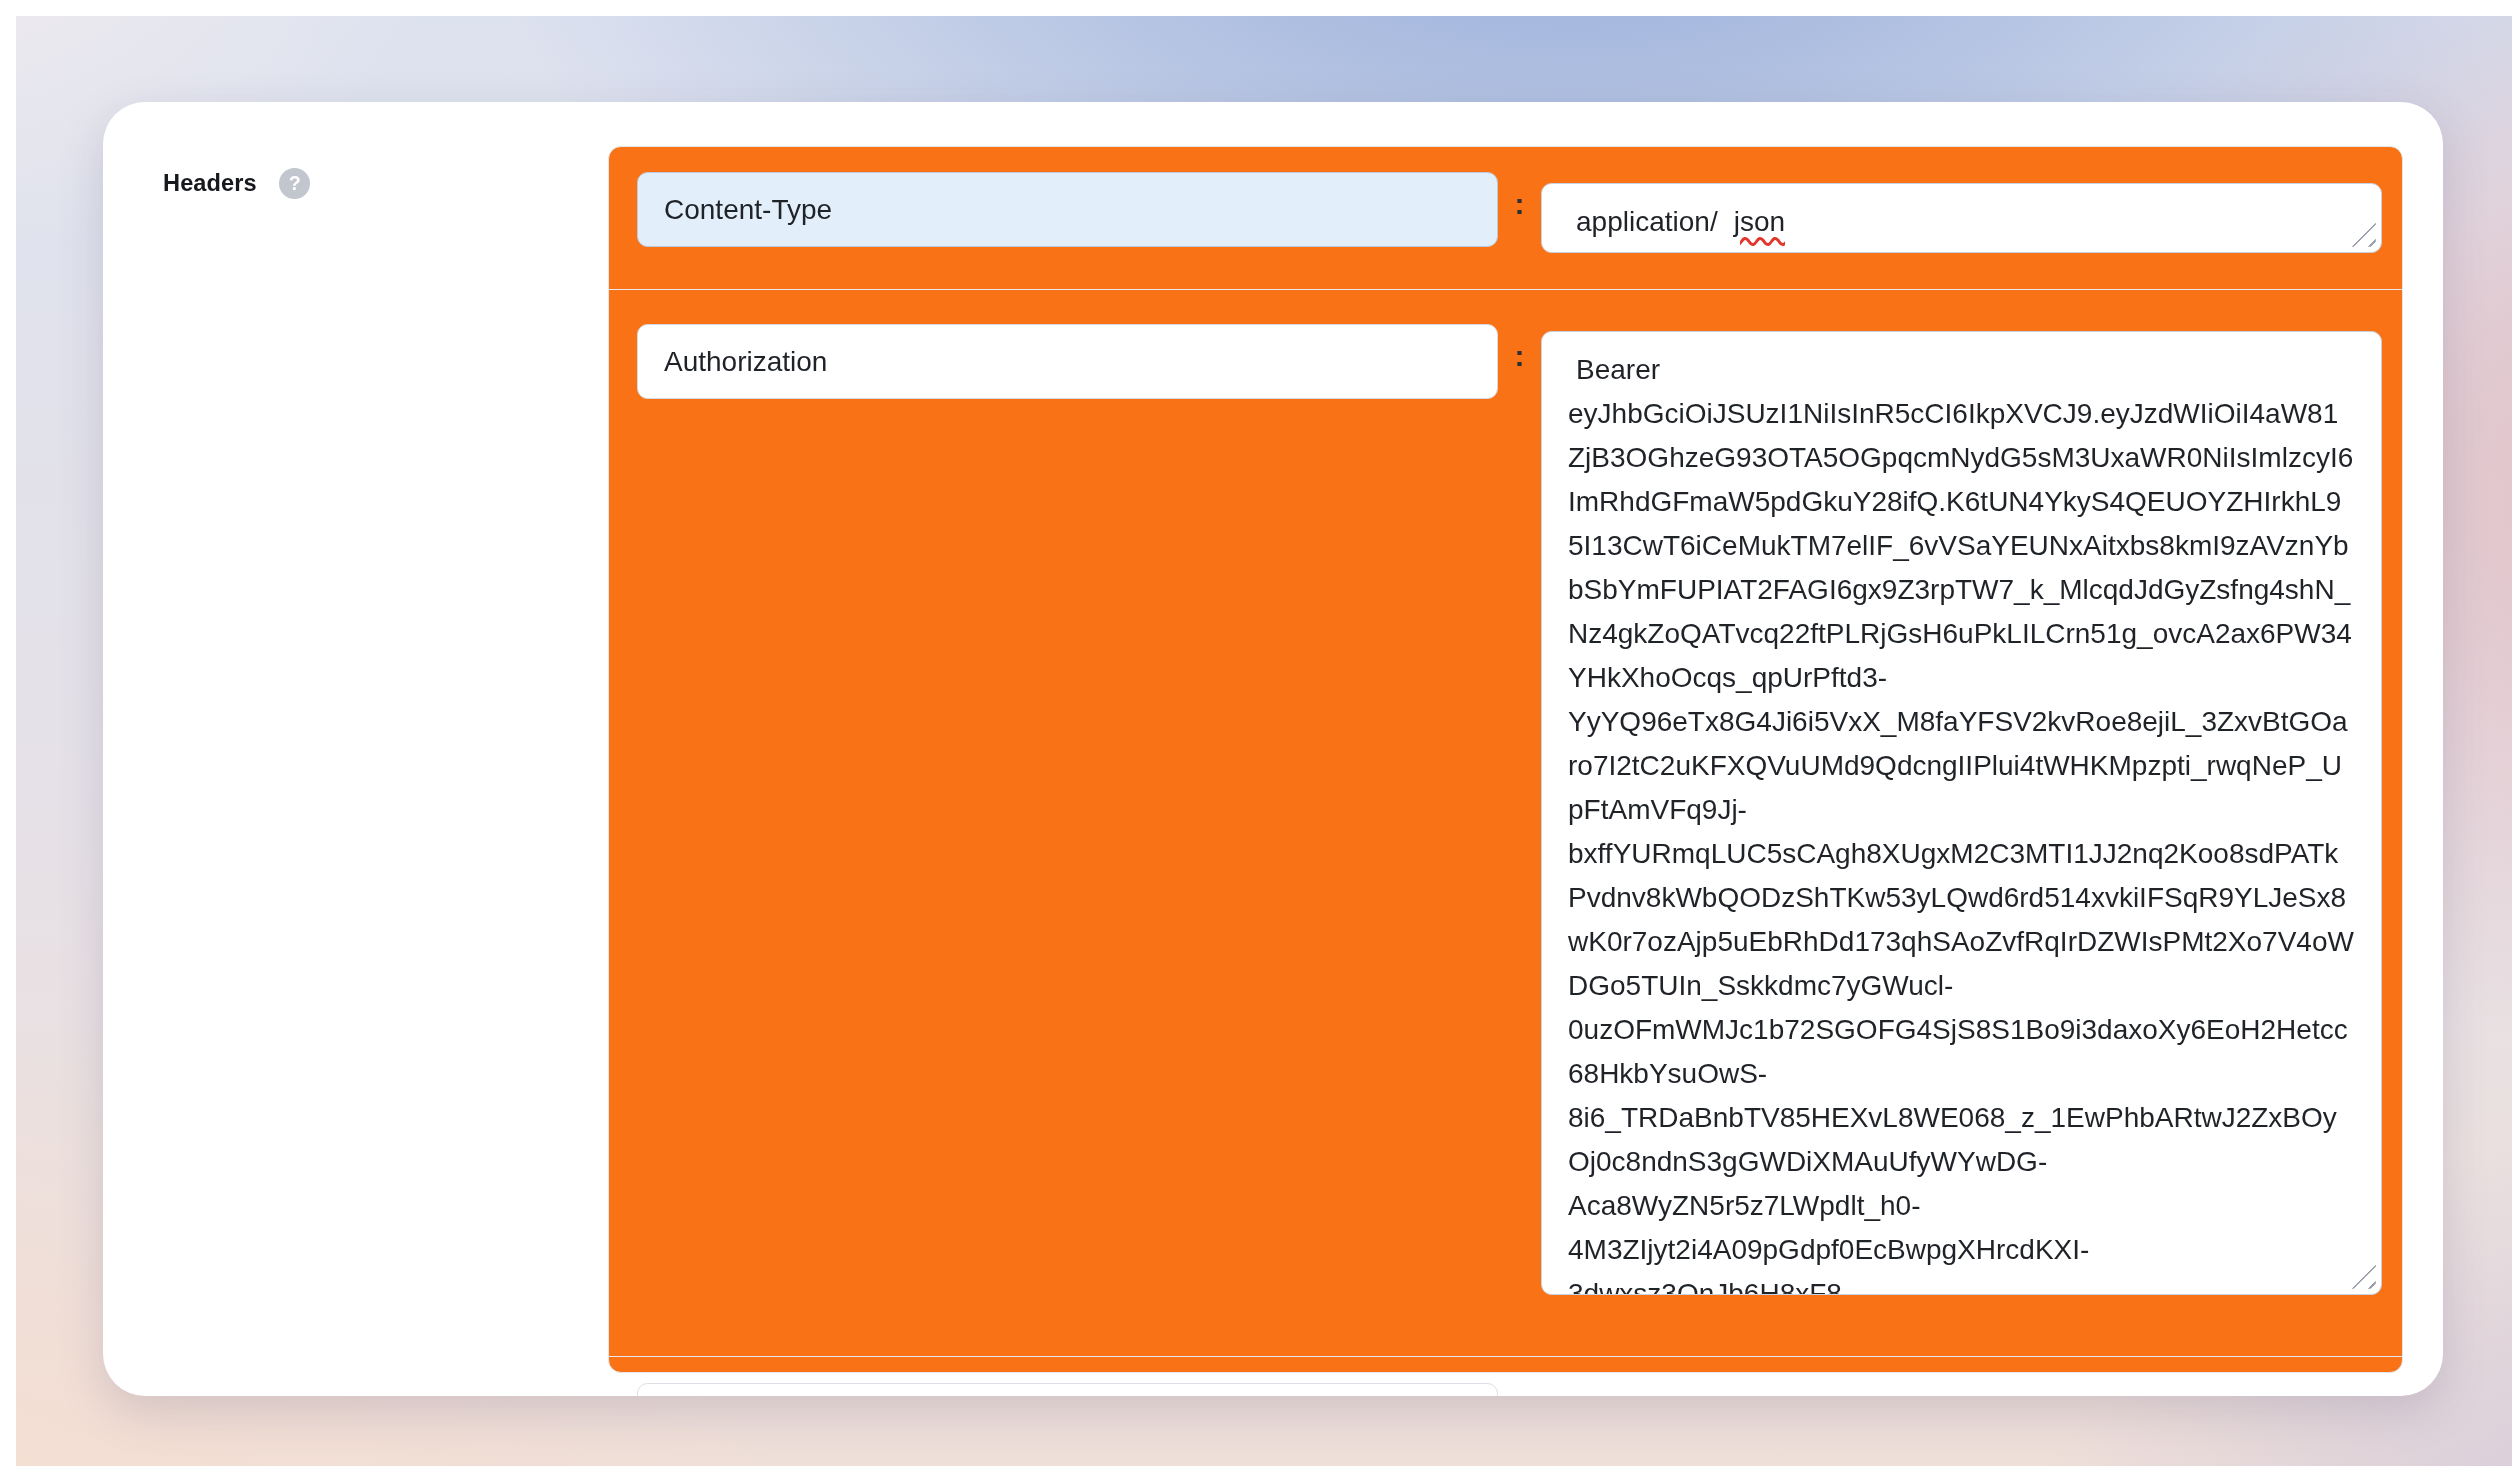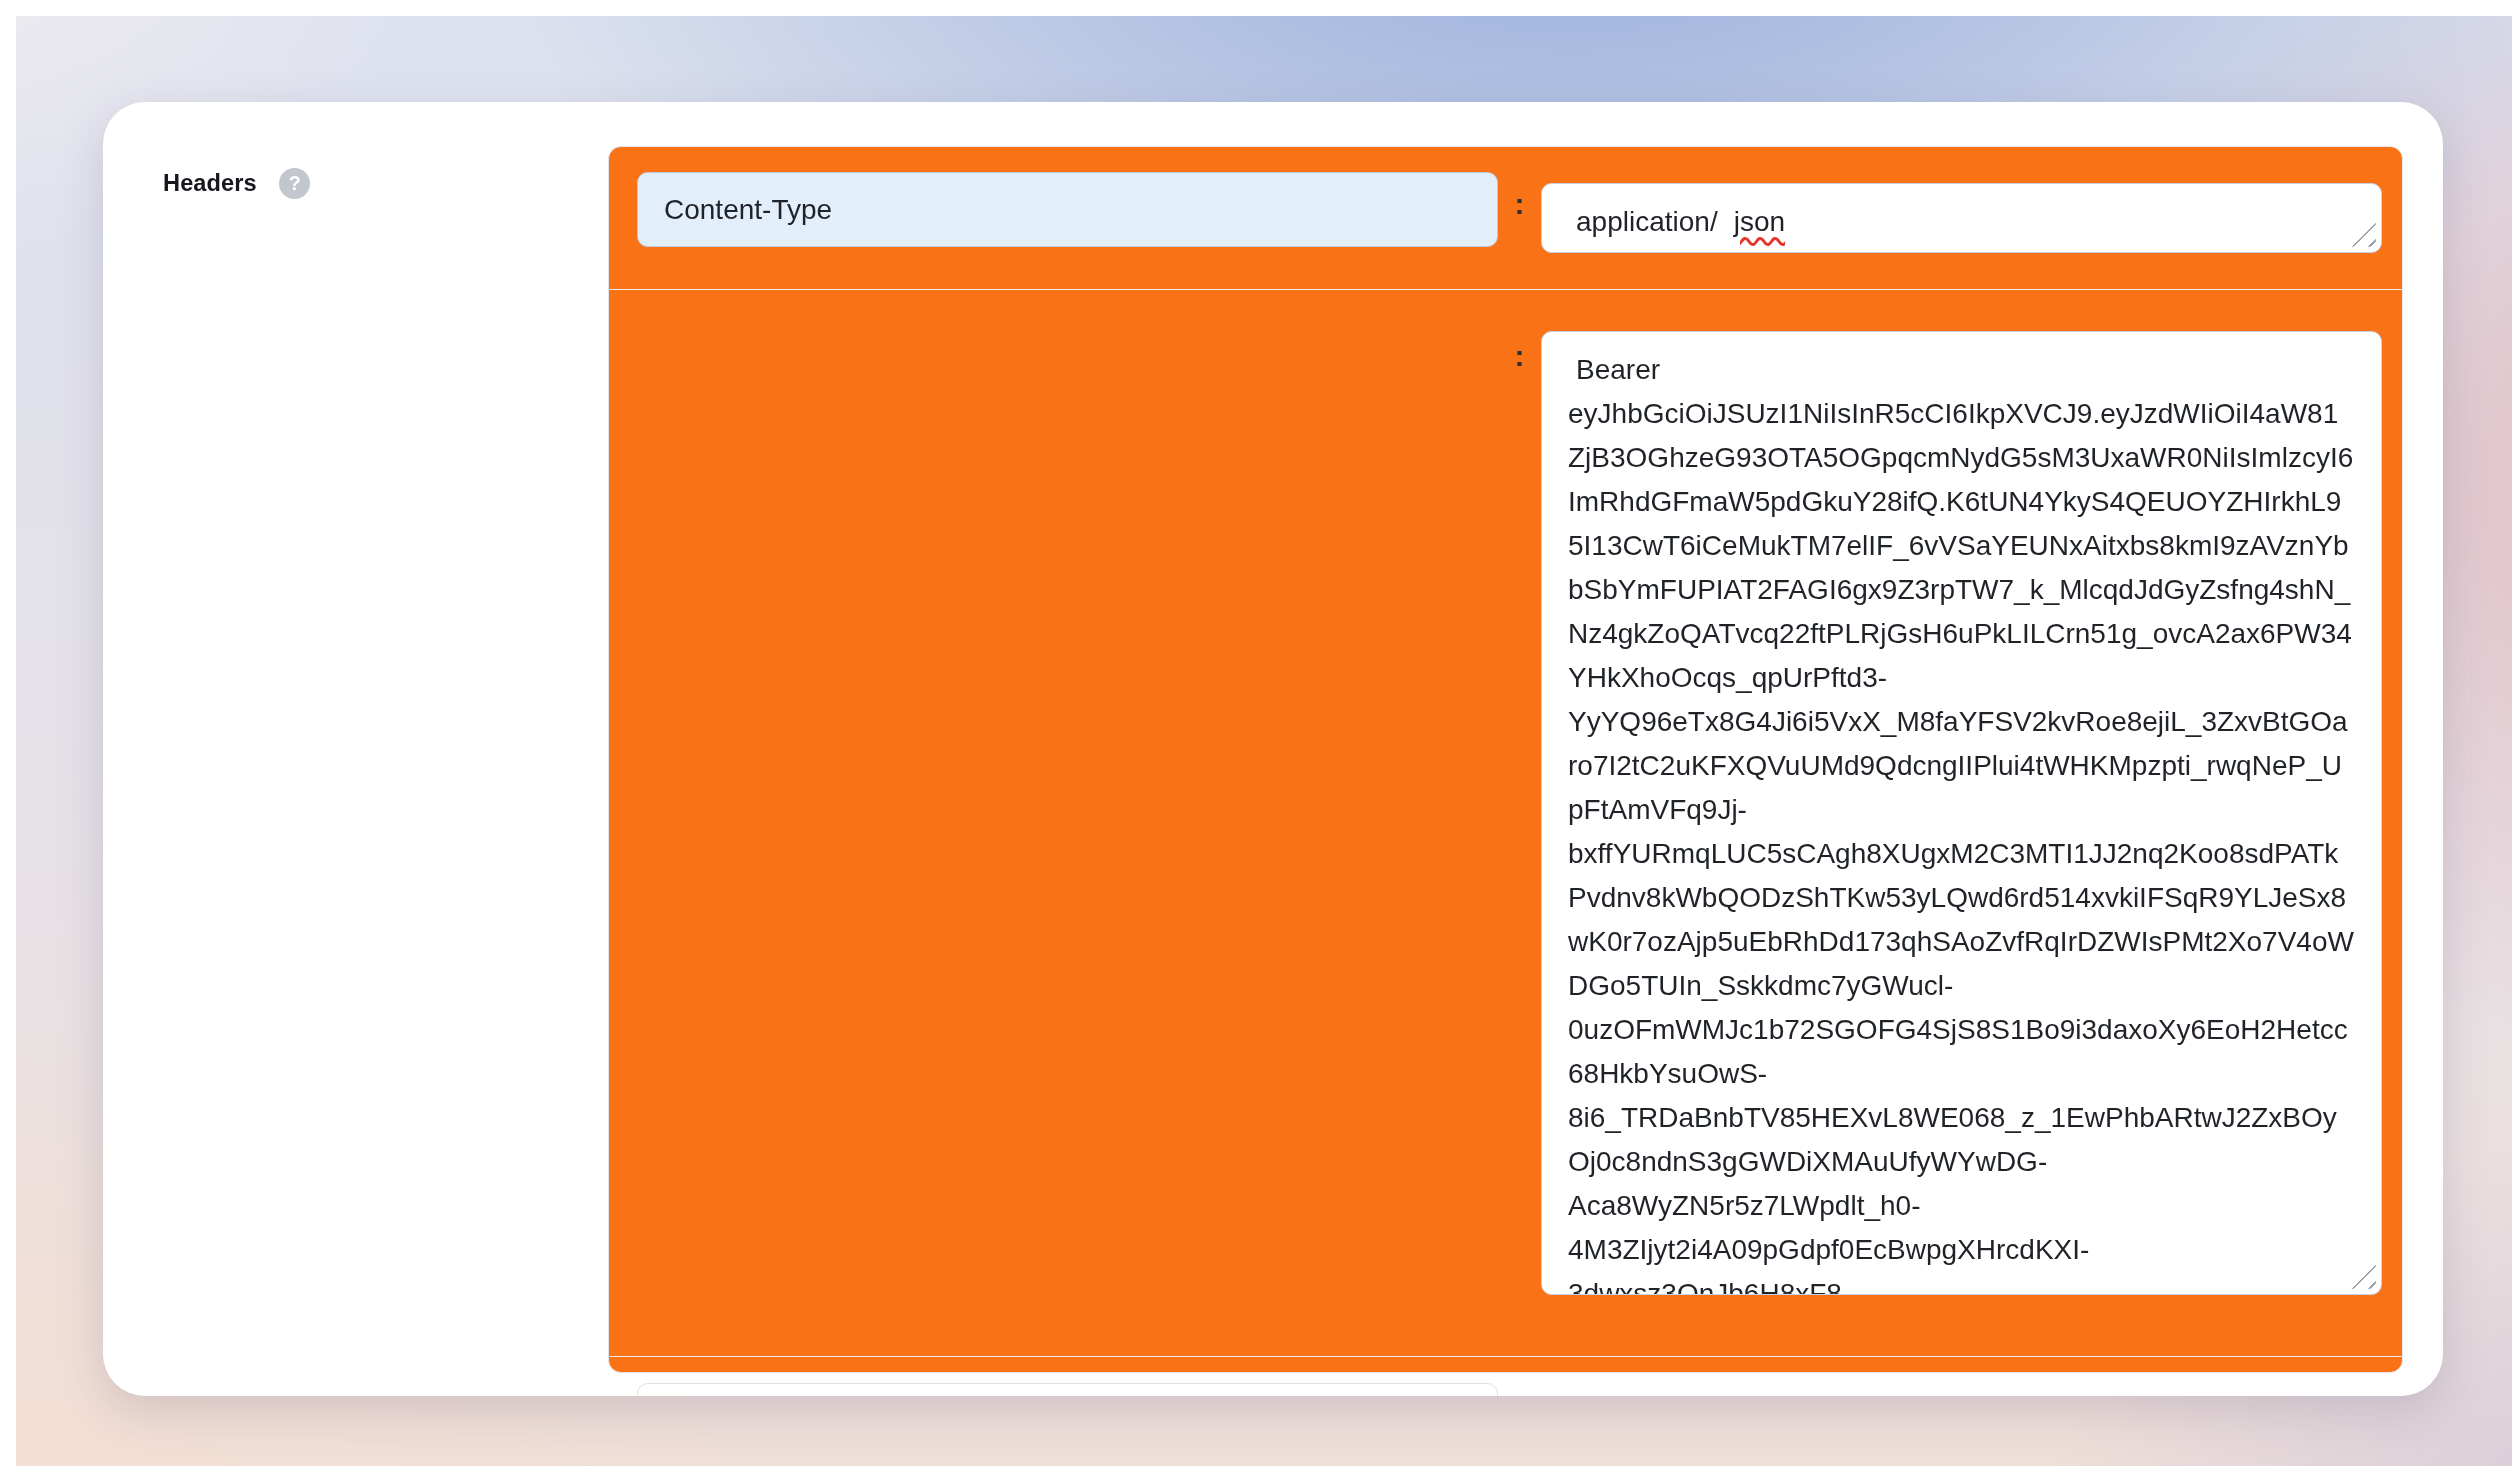--- a/index.html
+++ b/index.html
@@ -100,20 +100,21 @@
     </div>
 
     <div class="panel">
 
       <div class="key-input focused key-1">Content-Type</div>
       <div class="colon-cell colon-1">:</div>
       <div class="value-box value-1"><span>application/</span><span class="misspelled">json</span><span class="resize-grip"></span></div>
 
       <div class="row-divider divider-1"></div>
 
+      <div class="key-input key-2">Authorization</div>
       <div class="colon-cell colon-2">:</div>
       <div class="value-box value-2"><span>Bearer eyJhbGciOiJSUzI1NiIsInR5cCI6IkpXVCJ9.eyJzdWIiOiI4aW81ZjB3OGhzeG93OTA5OGpqcmNydG5sM3UxaWR0NiIsImlzcyI6ImRhdGFmaW5pdGkuY28ifQ.K6tUN4YkyS4QEUOYZHIrkhL95I13CwT6iCeMukTM7elIF_6vVSaYEUNxAitxbs8kmI9zAVznYbbSbYmFUPIAT2FAGI6gx9Z3rpTW7_k_MlcqdJdGyZsfng4shN_Nz4gkZoQATvcq22ftPLRjGsH6uPkLILCrn51g_ovcA2ax6PW34YHkXhoOcqs_qpUrPftd3-YyYQ96eTx8G4Ji6i5VxX_M8faYFSV2kvRoe8ejiL_3ZxvBtGOaro7I2tC2uKFXQVuUMd9QdcngIIPlui4tWHKMpzpti_rwqNeP_UpFtAmVFq9Jj-bxffYURmqLUC5sCAgh8XUgxM2C3MTI1JJ2nq2Koo8sdPATkPvdnv8kWbQODzShTKw53yLQwd6rd514xvkiIFSqR9YLJeSx8wK0r7ozAjp5uEbRhDd173qhSAoZvfRqIrDZWIsPMt2Xo7V4oWDGo5TUIn_Sskkdmc7yGWucl-0uzOFmWMJc1b72SGOFG4SjS8S1Bo9i3daxoXy6EoH2Hetcc68HkbYsuOwS-8i6_TRDaBnbTV85HEXvL8WE068_z_1EwPhbARtwJ2ZxBOyOj0c8ndnS3gGWDiXMAuUfyWYwDG-Aca8WyZN5r5z7LWpdlt_h0-4M3ZIjyt2i4A09pGdpf0EcBwpgXHrcdKXI-3dwxsz3QnJb6H8xF8</span><span class="resize-grip"></span></div>
 
       <div class="panel-bottom-edge"></div>
 
       <div class="key-cutoff"></div>
     </div>
 
   </div>
 </div>

